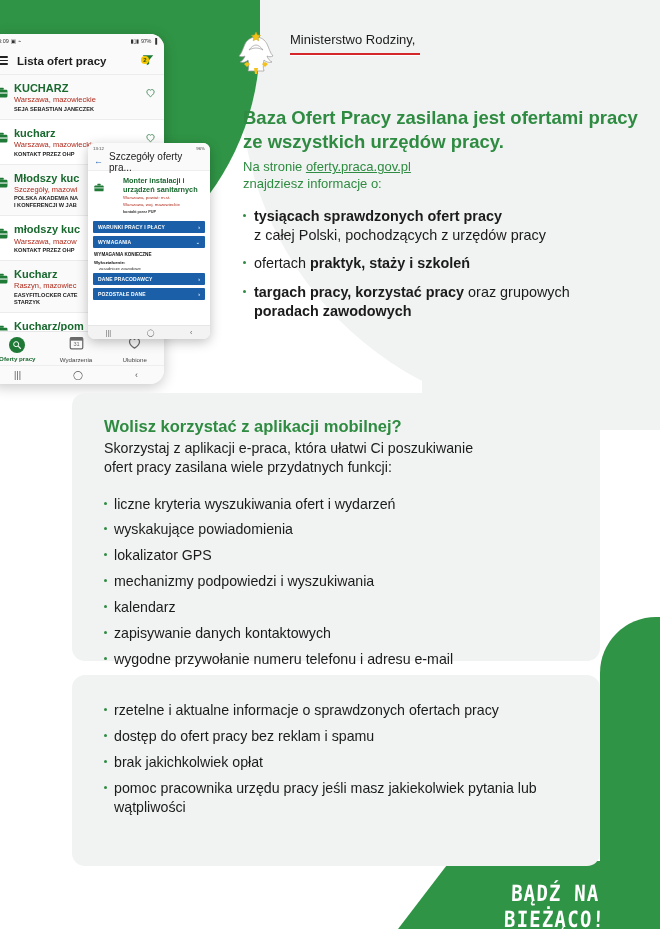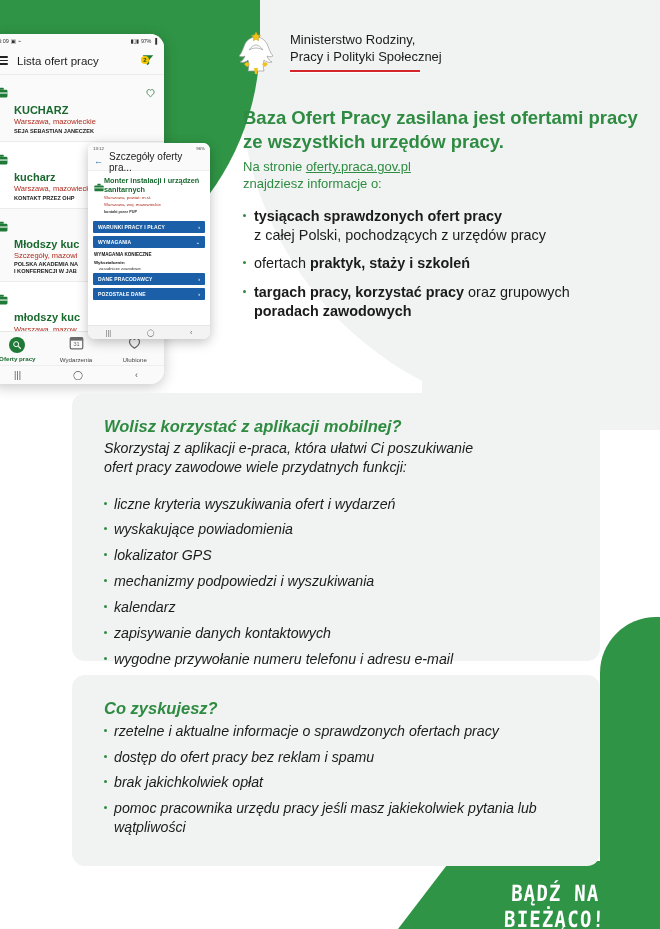--- a/index.html
+++ b/index.html
@@ -50,34 +50,34 @@
     padding:0 7px;font-size:5.5px;color:#333;background:#fafafa;
   }
   .ph-status .st-left{display:flex;gap:2px;align-items:center;}
   .ph-status .st-right{display:flex;gap:2px;align-items:center;letter-spacing:-.2px;}
   .ph-appbar{
     height:27px;display:flex;align-items:center;gap:9px;padding:0 8px;
     background:#fafafa;border-bottom:1px solid #ececec;position:relative;
   }
   .hamb{width:12px;height:9px;display:flex;flex-direction:column;justify-content:space-between;}
   .hamb i{display:block;height:1.6px;background:#222;border-radius:1px;}
-  .ph-title{font-size:11.5px;color:#1d1d1d;font-weight:400;}
+  .ph-title{font-size:11.5px;color:#1d1d1d;font-weight:700;}
   .filter-ic{position:absolute;right:9px;top:6px;width:14px;height:14px;}
   .badge-2{
     position:absolute;right:6px;top:3px;background:#f7c600;color:#1c4b1c;
     font-size:6px;font-weight:700;border-radius:50%;width:8px;height:8px;
     display:flex;align-items:center;justify-content:center;
   }
   .offer{
     display:flex;gap:6px;padding:7px 8px 6px 7px;border-bottom:1px solid #ececec;
     position:relative;background:#fff;
   }
   .offer:nth-child(odd){background:#fafafa;}
   .case-ic{width:13px;height:11px;flex:0 0 13px;margin-top:2px;}
-  .offer-body{flex:1;min-width:0;margin-top:22px;}
+  .offer-body{flex:1;min-width:0;}
   .offer-t{font-size:11px;font-weight:700;color:#19692f;line-height:1.12;white-space:nowrap;}
   .offer-loc{font-size:7.5px;color:#b02a1c;margin-top:1px;white-space:nowrap;}
   .offer-co{font-size:5.6px;color:#222;font-weight:700;margin-top:1.5px;line-height:1.25;white-space:nowrap;}
   .heart{position:absolute;right:8px;top:9px;width:11px;height:11px;}
   .ph-bottomnav{
     position:absolute;left:0;right:0;bottom:18px;height:34px;background:#fafafa;
     display:flex;border-top:1px solid #e7e7e7;
   }
   .bn{flex:1;display:flex;flex-direction:column;align-items:center;justify-content:center;gap:2px;}
   .bn span{font-size:6.2px;color:#444;}
@@ -91,21 +91,21 @@
 
   .phone-detail{
     position:absolute;left:88px;top:143px;width:122px;height:196px;
     background:#ffffff;border-radius:7px;
     box-shadow:0 3px 12px rgba(0,0,0,.25);overflow:hidden;
   }
   .pd-status{height:10px;display:flex;align-items:center;justify-content:space-between;padding:0 5px;font-size:4.4px;color:#444;background:#fafafa;}
   .pd-appbar{height:17px;display:flex;align-items:center;gap:6px;padding:0 6px;background:#fafafa;border-bottom:1px solid #eee;}
   .pd-back{font-size:9px;color:#2f6fb5;line-height:1;}
   .pd-title{font-size:10px;color:#222;}
-  .pd-offer{display:flex;gap:0;padding:6px 6px 5px;}
+  .pd-offer{display:flex;gap:19px;padding:6px 6px 5px;}
   .pd-case{width:10px;height:9px;flex:0 0 10px;margin-top:1px;}
   .pd-ot{font-size:7.3px;font-weight:700;color:#19692f;line-height:1.18;}
   .pd-meta{font-size:4.4px;color:#b02a1c;line-height:1.35;margin-top:1px;}
   .pd-meta2{font-size:3.8px;color:#333;font-weight:700;margin-top:1.5px;}
   .pd-bar{
     margin:2.5px 5px;height:12px;background:#1a5fa8;border-radius:1px;
     display:flex;align-items:center;justify-content:space-between;padding:0 5px;
     color:#fff;font-size:5px;font-weight:700;letter-spacing:.15px;
   }
   .pd-sec{font-size:4.6px;font-weight:700;color:#111;margin:4px 6px 2px;}
@@ -138,21 +138,21 @@
     background:#2e8b41;border-radius:50%;
   }
   .hero li b{font-weight:700;}
 
   
   .card{
     position:absolute;left:72px;background:#f1f3f2;border-radius:13px;
   }
   #card1{top:393px;width:528px;height:268px;}
   #card2{top:675px;width:528px;height:191px;}
-  .card-inner{padding:23px 30px 0 32px;font-style:italic;}
+  .card-inner{padding:23px 30px 0 32px;}
   .card h2{margin:0;font-size:16.5px;color:#2e8b41;font-weight:700;line-height:1.25;}
   .card .lead{margin-top:2px;font-size:14.2px;line-height:1.37;color:#1b1b1b;}
   .card ul{list-style:none;margin:17px 0 0;padding:0;}
   #card2 ul{margin-top:3px;}
   .card li{
     position:relative;padding-left:10px;margin-bottom:7px;
     font-size:14.2px;line-height:1.33;color:#1b1b1b;
   }
   .card li::before{
     content:"";position:absolute;left:0;top:7px;width:3px;height:3px;
@@ -380,21 +380,20 @@
           <path d="M17 22c2-3 5-5 7-5s5 2 7 5c-2-1-4-2-7-2s-5 1-7 2z"></path>
         </g>
         <path d="M24 4l1.4 2.9 3.2.5-2.3 2.2.5 3.2-2.8-1.5-2.8 1.5.5-3.2-2.3-2.2 3.2-.5z" fill="#f2c21a" stroke="#c9a115" stroke-width="0.5"></path>
         <path d="M12 36l3 3 3-3-3-2z" fill="#f2c21a"></path>
         <path d="M36 36l-3 3-3-3 3-2z" fill="#f2c21a"></path>
         <path d="M22 40h4l-1 6h-2z" fill="#f2c21a"></path>
       </svg>
     </div>
     <div class="logo-text">
       <div class="l1">Ministerstwo Rodziny,</div>
-      <div class="l2">Pracy i Polityki Społecznej</div>
       <div class="logo-rule"></div>
       <div class="logo-rule2"></div>
     </div>
   </div>
 
   <div class="hero">
     <h1>Baza Ofert Pracy zasilana jest ofertami pracy ze wszystkich urzędów pracy.</h1>
     <div class="sub">
       <span>Na stronie </span><a href="#">oferty.praca.gov.pl</a><br>
       <span>znajdziesz informacje o:</span>
@@ -411,37 +410,36 @@
         <b>targach pracy, korzystać pracy</b><span> oraz grupowych </span><br><b>poradach zawodowych</b>
       </li>
     </ul>
   </div>
 
   <div class="card" id="card1">
     <div class="card-inner">
       <h2>Wolisz korzystać z aplikacji mobilnej?</h2>
       <div class="lead">
         <span>Skorzystaj z aplikacji e-praca, która ułatwi Ci poszukiwanie</span><br>
-        <span>ofert pracy zawodowe wiele przydatnych funkcji:</span>
+        <span>ofert pracy zasilana wiele przydatnych funkcji:</span>
       </div>
       <ul>
         <li>liczne kryteria wyszukiwania ofert i wydarzeń</li>
         <li>wyskakujące powiadomienia</li>
         <li>lokalizator GPS</li>
         <li>mechanizmy podpowiedzi i wyszukiwania</li>
         <li>kalendarz</li>
         <li>zapisywanie danych kontaktowych</li>
         <li>wygodne przywołanie numeru telefonu i adresu e-mail</li>
       </ul>
     </div>
   </div>
 
   <div class="card" id="card2">
     <div class="card-inner">
-      <h2>Co zyskujesz?</h2>
       <ul>
         <li>rzetelne i aktualne informacje o sprawdzonych ofertach pracy</li>
         <li>dostęp do ofert pracy bez reklam i spamu</li>
         <li>brak jakichkolwiek opłat</li>
         <li style="max-width:440px">pomoc pracownika urzędu pracy jeśli masz jakiekolwiek pytania lub wątpliwości</li>
       </ul>
     </div>
   </div>
 
 </div>

